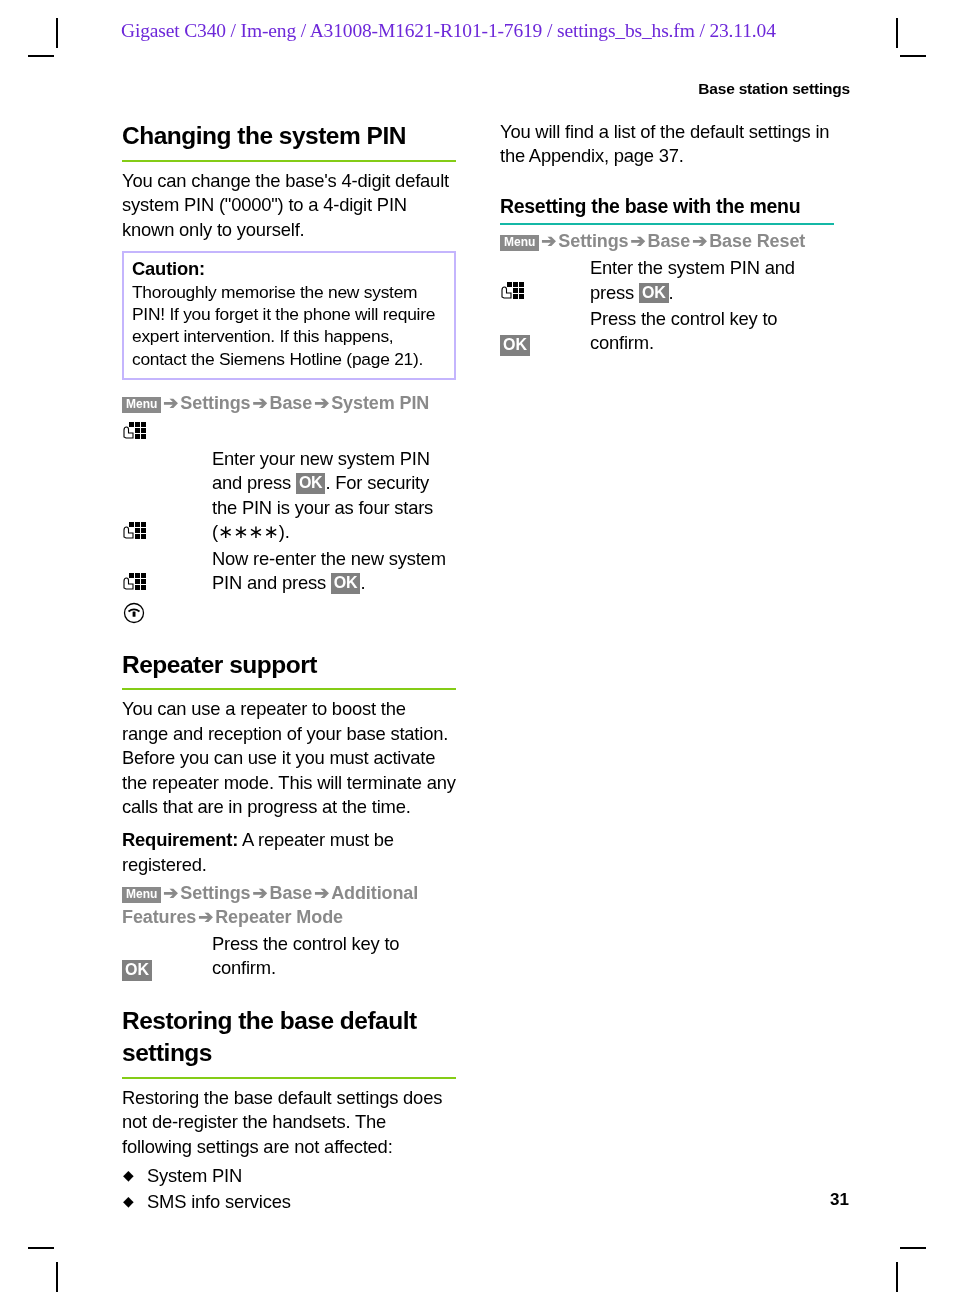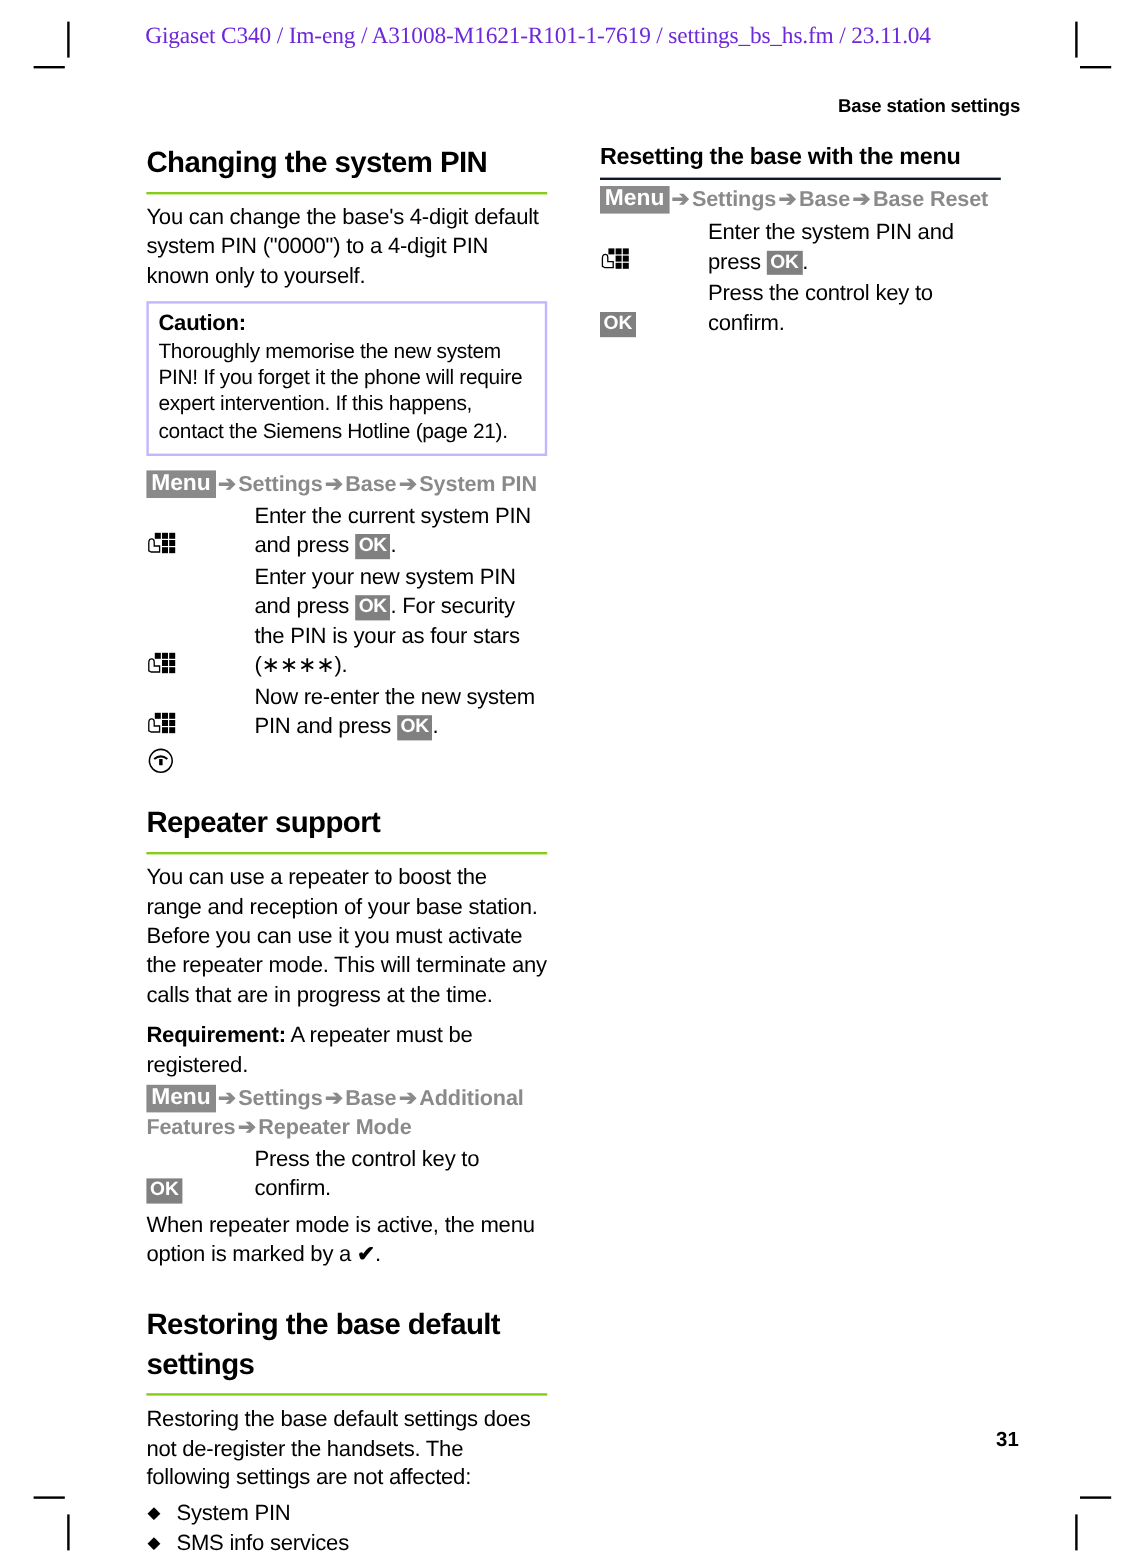--- a/index.html
+++ b/index.html
@@ -67,21 +67,21 @@
     line-height: 1.33;
     border-bottom: 2px solid #84cc16;
     padding-bottom: 7px;
   }
   h2.sub {
     font-size: 19.5px;
     font-weight: bold;
     letter-spacing: -0.3px;
     margin: 0 0 5px 0;
     line-height: 1.2;
-    border-bottom: 2px solid #0f172a;
+    border-bottom: 2px solid #14b8a6;
     padding-bottom: 5px;
   }
 
   p.body {
     font-size: 18.4px;
     line-height: 1.33;
     margin: 0 0 9px 0;
     letter-spacing: -0.2px;
   }
   p.tight { margin-bottom: 5px; }
@@ -115,21 +115,21 @@
     letter-spacing: -0.1px;
     margin: 4px 0 2px 0;
     padding-left: 0;
     text-indent: 0;
   }
   .badge-menu {
     display: inline-block;
     background: #8a8a8a;
     color: #ffffff;
     font-weight: bold;
-    font-size: 19px;
+    font-size: 12px;
     padding: 1px 4px 2px 4px;
     line-height: 1.05;
     letter-spacing: 0;
     vertical-align: 1px;
   }
   .arrow {
     display: inline-block;
     font-size: 18px;
     color: #8a8a8a;
     padding: 0 2px;
@@ -239,23 +239,20 @@
         <rect x="7" y="1" width="5" height="5" fill="#000"></rect>
         <rect x="13" y="1" width="5" height="5" fill="#000"></rect>
         <rect x="19" y="1" width="5" height="5" fill="#000"></rect>
         <rect x="13" y="7" width="5" height="5" fill="#000"></rect>
         <rect x="19" y="7" width="5" height="5" fill="#000"></rect>
         <rect x="13" y="13" width="5" height="5" fill="#000"></rect>
         <rect x="19" y="13" width="5" height="5" fill="#000"></rect>
         <path d="M2 16 L2 9 Q2 6 4.5 6 Q6.5 6 6.5 8.5 L6.5 12 L11 12 L11 17 L4 17 Z" fill="#ffffff" stroke="#000" stroke-width="1.1"></path>
       </svg>
     </div>
-    <div class="instr-text">
-      <span>Enter the current system PIN and press </span><span class="badge-ok">OK</span><span>.</span>
-    </div>
   </div>
 
   <div class="instr">
     <div class="instr-icon">
       <svg class="keypad-icon" width="26" height="24" viewBox="0 0 26 24">
         <rect x="7" y="1" width="5" height="5" fill="#000"></rect>
         <rect x="13" y="1" width="5" height="5" fill="#000"></rect>
         <rect x="19" y="1" width="5" height="5" fill="#000"></rect>
         <rect x="13" y="7" width="5" height="5" fill="#000"></rect>
         <rect x="19" y="7" width="5" height="5" fill="#000"></rect>
@@ -311,43 +308,41 @@
     <span class="badge-menu">Menu</span><span class="arrow">➔</span><span>Settings</span><span class="arrow">➔</span><span>Base</span><span class="arrow">➔</span><span>Additional Features</span><span class="arrow">➔</span><span>Repeater Mode</span>
   </div>
 
   <div class="instr">
     <div class="instr-icon">
       <span class="badge-ok">OK</span>
     </div>
     <div class="instr-text">Press the control key to confirm.</div>
   </div>
 
-  <p class="body" style="margin-top:6px;">
-    <span>When repeater mode is active, the menu option is marked by a </span><span class="check">✔</span><span>.</span>
-  </p>
 
   <div class="spacer-md"></div>
 
   <h1 class="sec">Restoring the base default settings</h1>
 
   <p class="body tight">Restoring the base default settings does not de-register the handsets. The following settings are not affected:</p>
 
   <ul class="bullets">
     <li>
       <span class="dia">◆</span><span>System PIN</span>
     </li>
     <li>
       <span class="dia">◆</span><span>SMS info services</span>
     </li>
   </ul>
 
 </div>
 
 <div class="col col-right">
 
+  <p class="body" style="margin-bottom:26px;">You will find a list of the default settings in the Appendix, page 37.</p>
 
   <h2 class="sub">Resetting the base with the menu</h2>
 
   <div class="menu-path">
     <span class="badge-menu">Menu</span><span class="arrow">➔</span><span>Settings</span><span class="arrow">➔</span><span>Base</span><span class="arrow">➔</span><span>Base Reset</span>
   </div>
 
   <div class="instr">
     <div class="instr-icon">
       <svg class="keypad-icon" width="26" height="24" viewBox="0 0 26 24">

